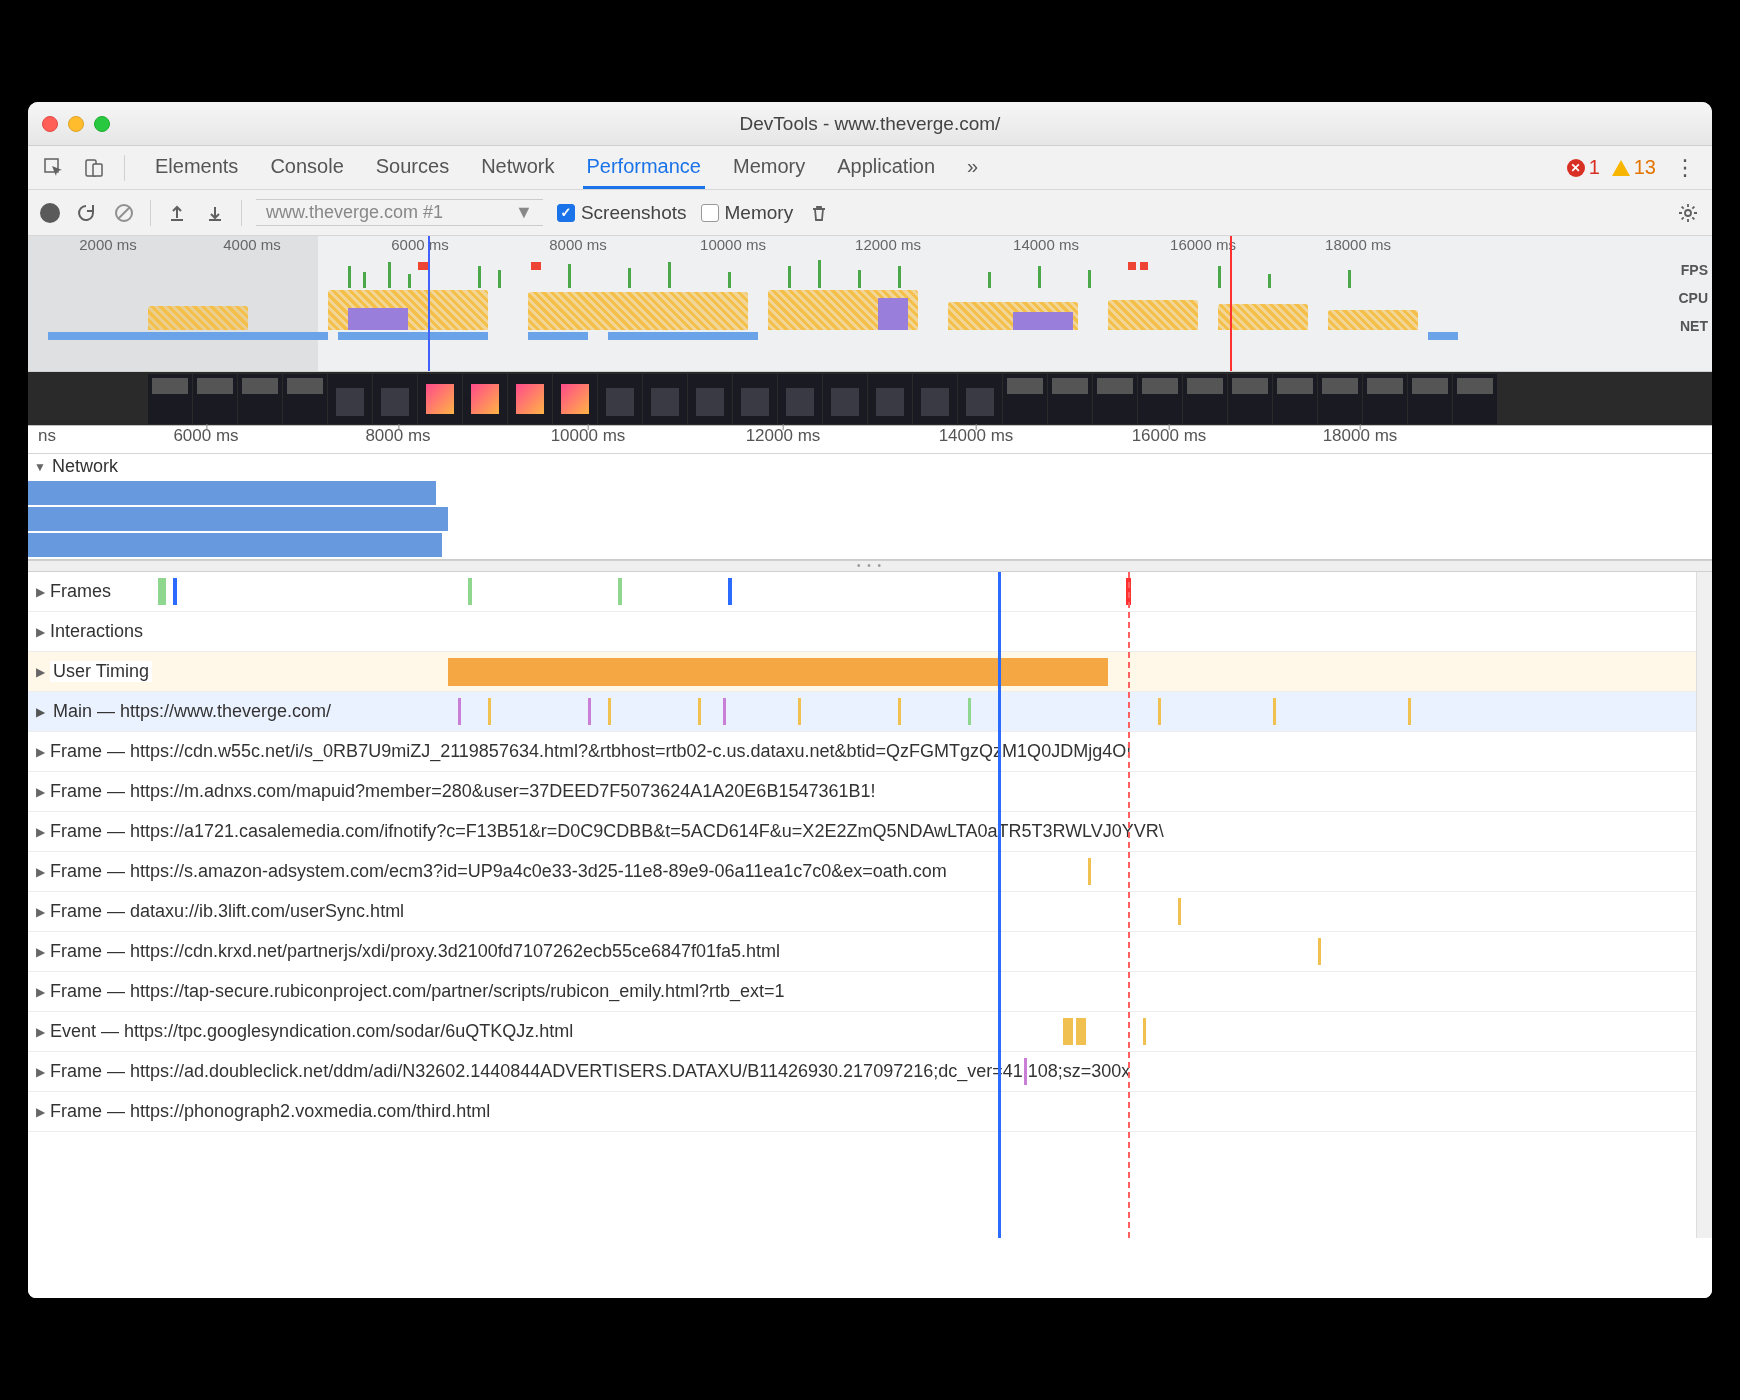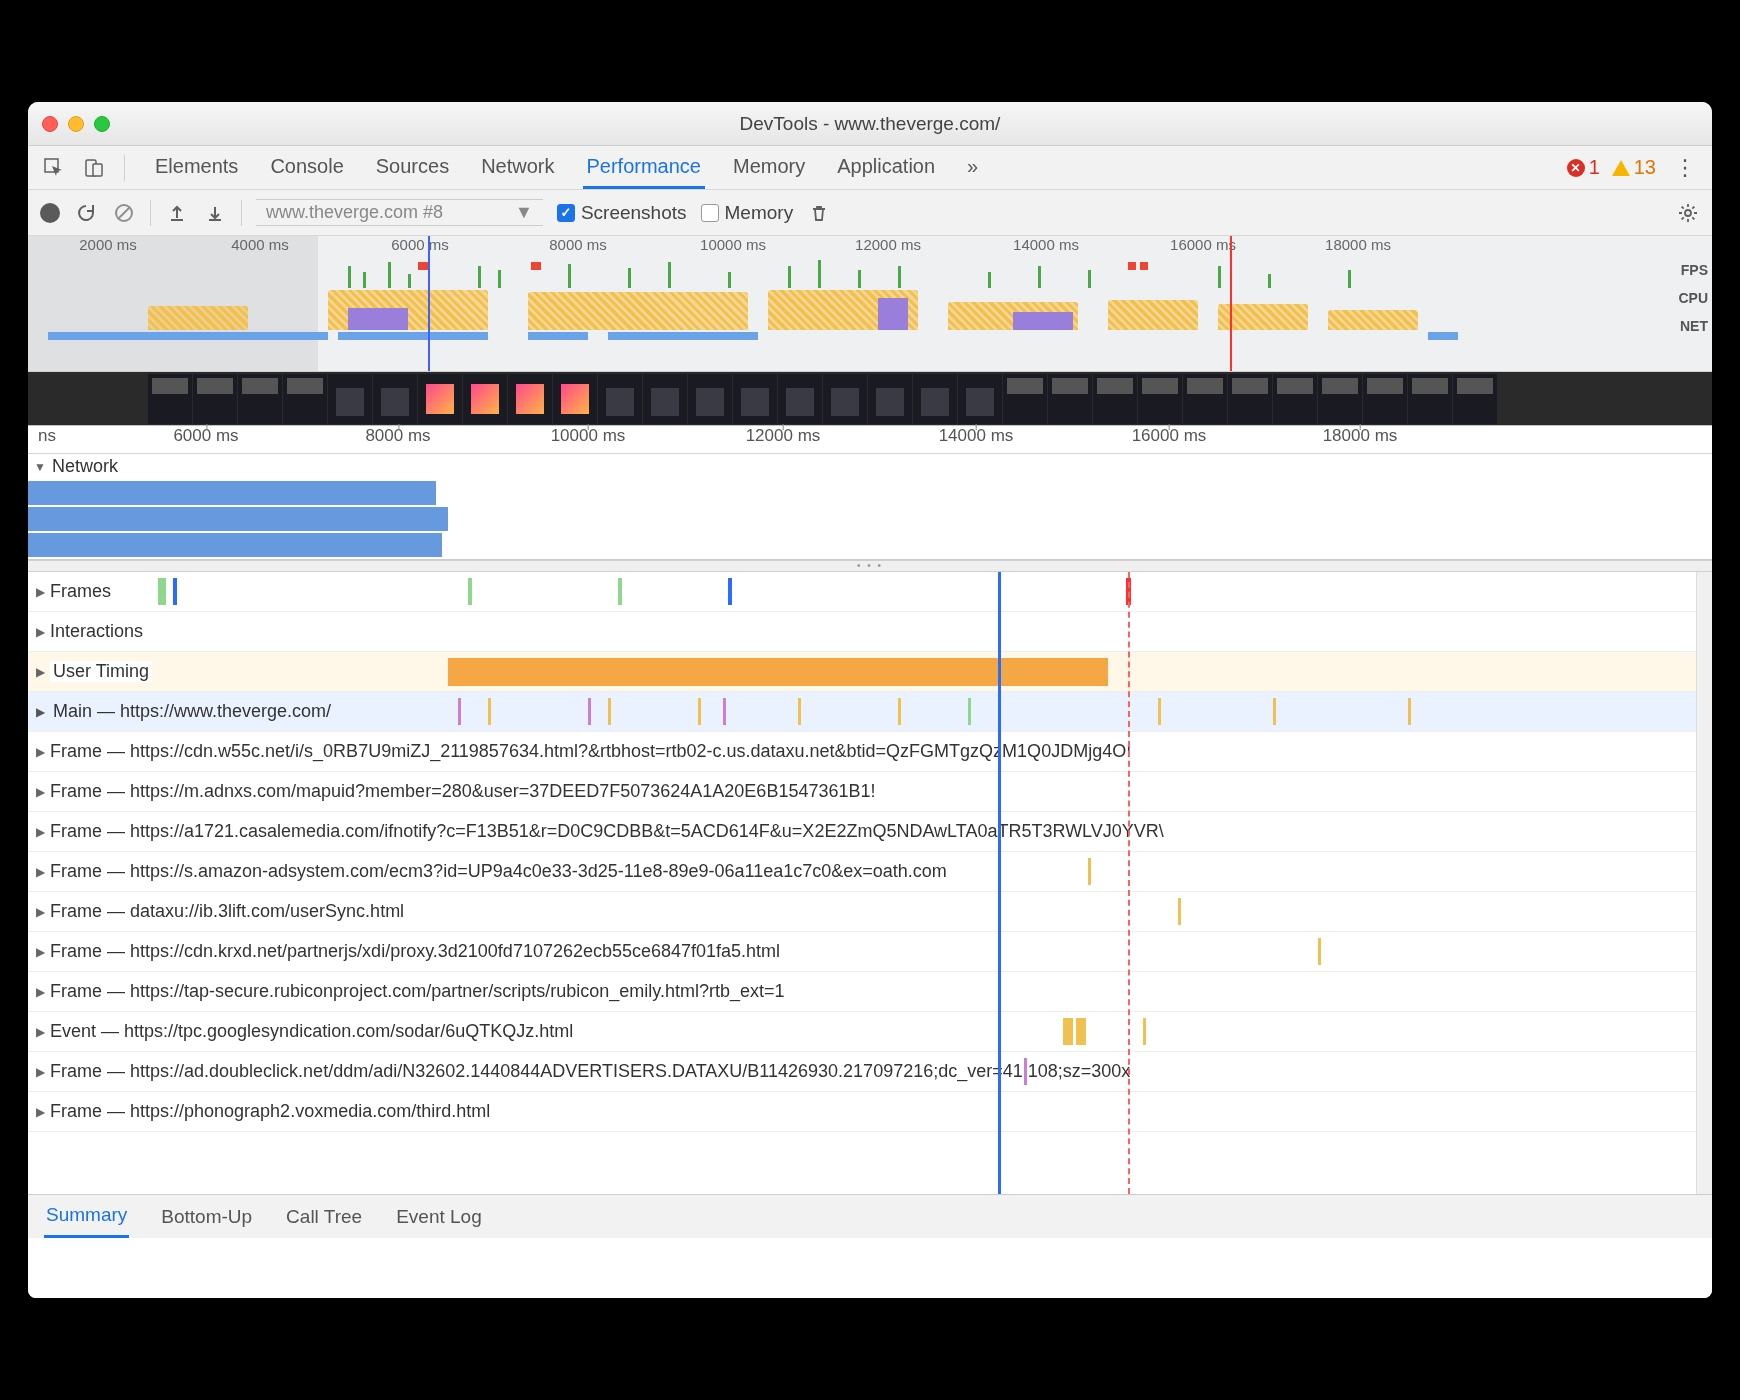--- a/index.html
+++ b/index.html
@@ -224,21 +224,21 @@
           <path d="M10 15V4M6 8l4-4 4 4M4 17h12" stroke="#606060" stroke-width="2" fill="none"></path>
         </svg>
       </span>
     <span class="tb-icon">
         <svg width="20" height="20" viewBox="0 0 20 20">
           <path d="M10 4v11M6 11l4 4 4-4M4 17h12" stroke="#606060" stroke-width="2" fill="none"></path>
         </svg>
       </span>
     <div class="sep"></div>
     <div class="recording-select">
-      <span>www.theverge.com #8</span>
+      <span>www.theverge.com #1</span>
       <span style="width:60px"></span>
       <span style="color:#888">▼</span>
     </div>
     <label class="chk">
       <span class="box checked">✓</span>
       <span>Screenshots</span>
     </label>
     <label class="chk">
       <span class="box"></span>
       <span>Memory</span>
@@ -255,21 +255,21 @@
             <path d="M11 2v3M11 17v3M2 11h3M17 11h3M4.6 4.6l2.1 2.1M15.3 15.3l2.1 2.1M4.6 17.4l2.1-2.1M15.3 6.7l2.1-2.1" stroke="#606060" stroke-width="1.8"></path>
           </svg>
         </span>
     </div>
   </div>
 
   <div class="overview">
     <div class="mask"></div>
     <div class="ruler">
       <span style="left:80px">2000 ms</span>
-      <span style="left:232px">4000 ms</span>
+      <span style="left:224px">4000 ms</span>
       <span style="left:392px">6000 ms</span>
       <span style="left:550px">8000 ms</span>
       <span style="left:705px">10000 ms</span>
       <span style="left:860px">12000 ms</span>
       <span style="left:1018px">14000 ms</span>
       <span style="left:1175px">16000 ms</span>
       <span style="left:1330px">18000 ms</span>
     </div>
     <div class="labels">
       <div>FPS</div>
@@ -465,22 +465,16 @@
         <span>Frame — https://ad.doubleclick.net/ddm/adi/N32602.1440844ADVERTISERS.DATAXU/B11426930.217097216;dc_ver=41.108;sz=300x</span>
         <div class="mark" style="left:996px;background:#c97fd6"></div>
       </div>
     <div class="flame-row">
         <span class="disclosure">▶</span>
         <span>Frame — https://phonograph2.voxmedia.com/third.html</span>
       </div>
     <div class="scroll-gutter"></div>
   </div>
 
-  <div class="bottom-tabs">
-    <div class="btab active">Summary</div>
-    <div class="btab">Bottom-Up</div>
-    <div class="btab">Call Tree</div>
-    <div class="btab">Event Log</div>
-  </div>
 
   <div style="height:60px;background:#fff"></div>
 
 </div>
 
 </body></html>

